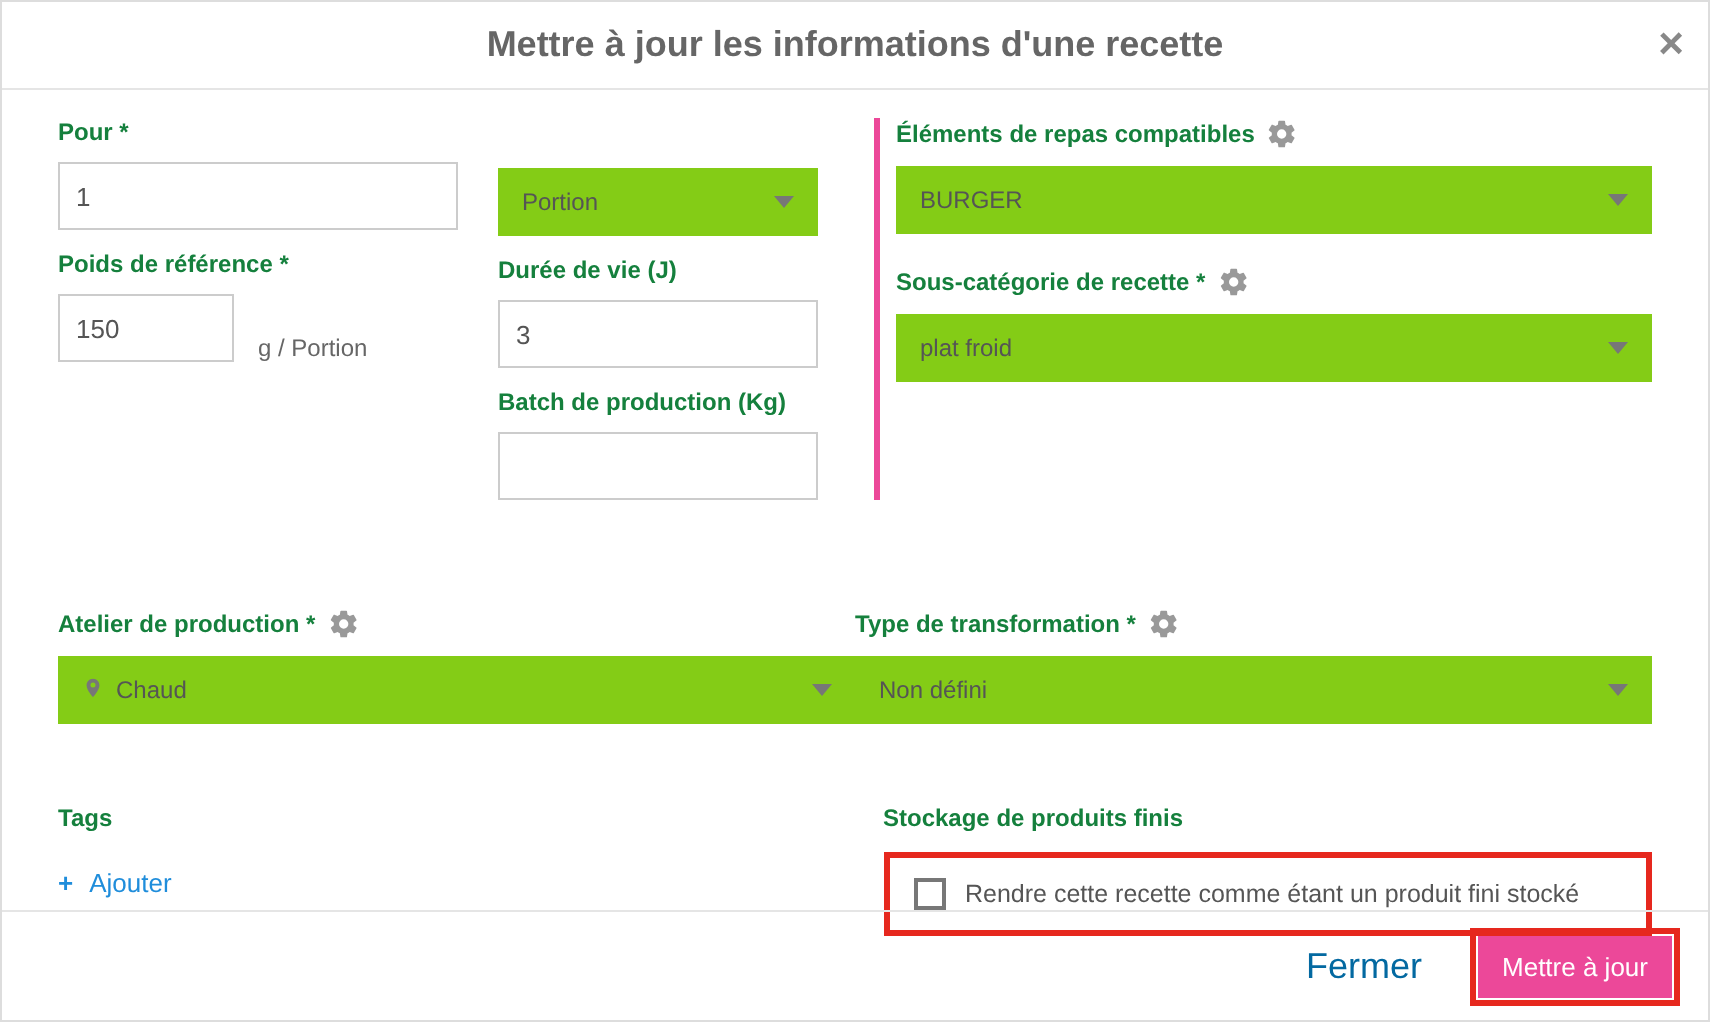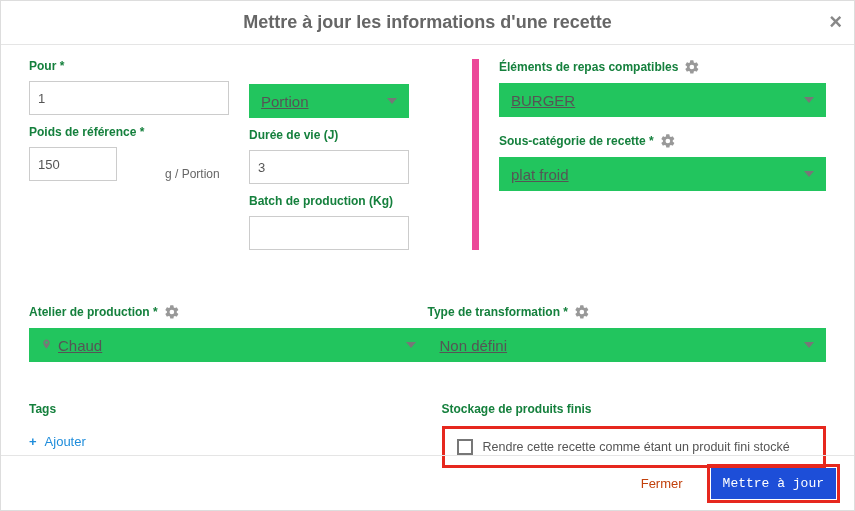--- a/index.html
+++ b/index.html
@@ -4,41 +4,41 @@
 <style>
   * { box-sizing: border-box; }
   html, body { margin: 0; padding: 0; font-family: Arial, Helvetica, sans-serif; font-size: 13px; color: #555; background: #fff; }
   .dialog { width: 855px; height: 511px; position: relative; border: 1px solid #ddd;}
   .dialog-header { height: 44px; border-bottom: 1px solid #e5e5e5; position: relative; display:flex; align-items:center; justify-content:center;}
   .dialog-title { font-size: 18px; font-weight: bold; color: #666; }
   .close-x { position: absolute; right: 12px; top: 8px; font-size: 22px; color: #888; cursor: pointer; font-weight: bold;}
   .dialog-body { padding: 14px 28px 0 28px; }
   .row { display: flex; gap: 28px; }
   .col-left { flex: 0 0 380px; }
-  .col-right { flex: 1; border-left: 7px solid #ec4899; padding-left: 20px; margin-left: 35px; }
+  .col-right { flex: 1; border-left: 3px solid #ec4899; padding-left: 8px; }
   .lbl { font-size: 12px; color: #15803d; margin-bottom: 8px; display:flex; align-items:center; gap:6px;}
   .lbl.bold { font-weight: bold; }
   .input { height: 34px; border: 1px solid #ccc; padding: 0 8px; font-size: 13px; color:#555; background:#fff; width:100%;}
-  .select { height: 34px; background: #22c55e; border: none; display:flex; align-items:center; justify-content:space-between; padding:0 12px; font-size:15px; color:#555; cursor:pointer; width:100%;text-decoration:underline;}
+  .select { height: 34px; background: #84cc16; border: none; display:flex; align-items:center; justify-content:space-between; padding:0 12px; font-size:12px; color:#555; cursor:pointer; width:100%;}
   .caret { width:0; height:0; border-left:5px solid transparent; border-right:5px solid transparent; border-top:6px solid #777;}
   .gear { display:inline-flex; }
   .gear svg{width:16px; height:16px; fill:#999;}
-  .unit { font-size:12px; color:#666;margin-left:36px; }
+  .unit { font-size:12px; color:#666; }
   .divider-row { display:flex; margin-top: 54px;}
   .half { flex:1; }
   .tags-row { display:flex; gap:28px; margin-top:40px;}
   .add-link { color:#1f8ddb; font-size:13px; display:flex; align-items:center; gap:8px; cursor:pointer; margin-top:18px;}
   .plus { font-weight:bold; }
   .redbox { border:3px solid #e6281e; }
   .storage-box { padding:10px 12px; display:flex; align-items:center; gap:10px; margin-top:10px;}
   .checkbox { width:16px; height:16px; border:2px solid #777; background:#fff; cursor:pointer; flex-shrink:0;}
   .footer { position:absolute; bottom:0; left:0; right:0; height:55px; border-top:1px solid #e5e5e5; display:flex; align-items:center; justify-content:flex-end; gap:14px; padding:0 14px;}
-  .btn-close { font-size:13px; color:#c2410c; cursor:pointer; padding:8px 10px;}
+  .btn-close { font-size:18px; color:#0369a1; cursor:pointer; padding:8px 10px;}
   .btn-primary-wrap { border:3px solid #e6281e; padding:1px;}
-  .btn-primary { background:#1d4ed8; color:#fff; font-size:13px; padding:8px 12px; cursor:pointer; border:none;font-family:Liberation Mono, monospace;}
+  .btn-primary { background:#ec4899; color:#fff; font-size:13px; padding:8px 12px; cursor:pointer; border:none;}
   .pin-icon svg{width:11px; height:14px; fill:#777;}
   .field-group{margin-bottom:10px;}
 </style>
 </head>
 <body>
 
 <div class="dialog">
   <div class="dialog-header">
     <div class="dialog-title">Mettre à jour les informations d'une recette</div>
     <div class="close-x">×</div>

